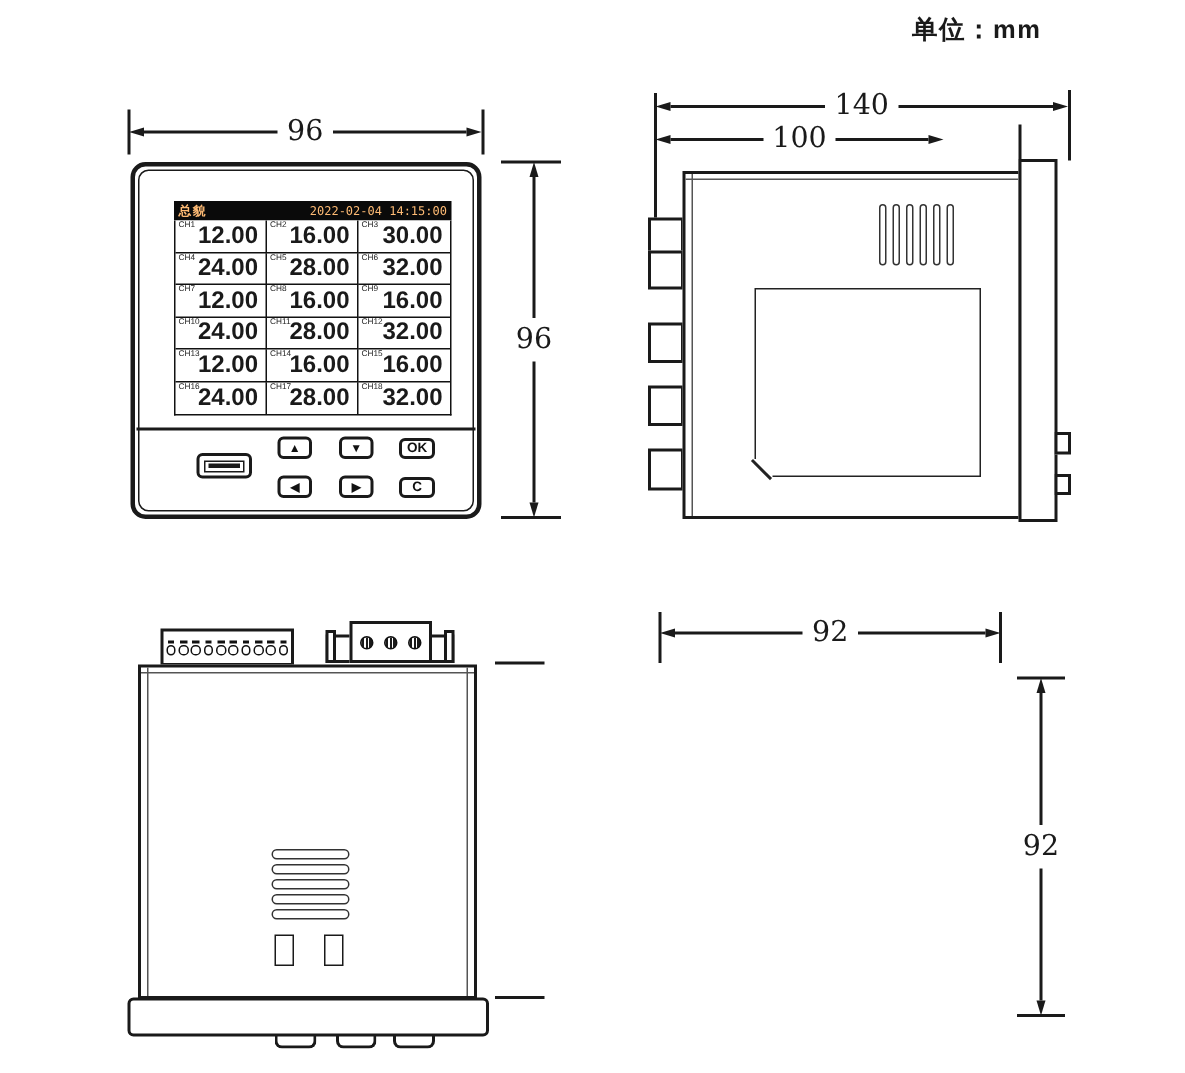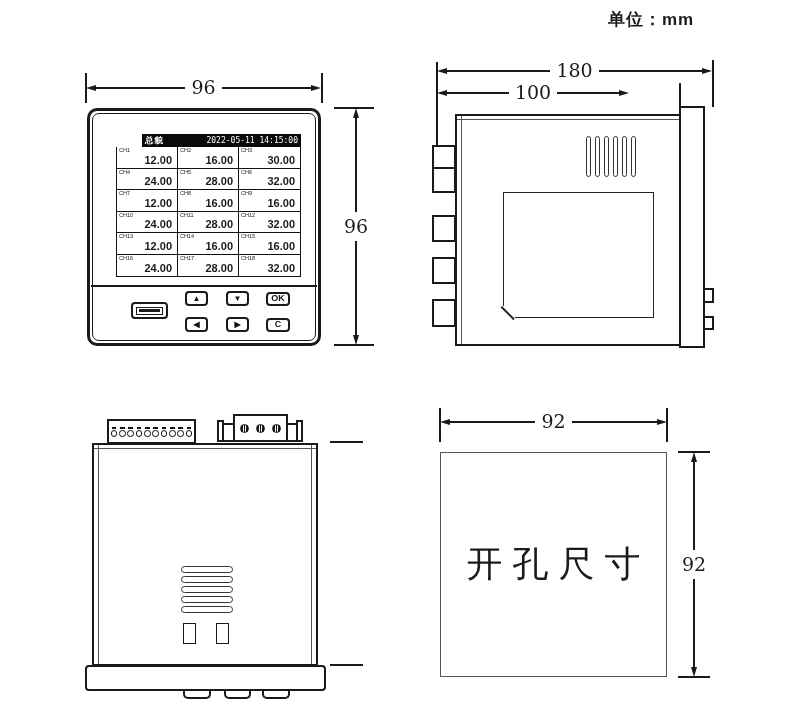--- a/index.html
+++ b/index.html
@@ -23,31 +23,31 @@
   .dimv .dlbl{padding:5px 0;}
   .tickv{position:absolute;width:1.5px;background:#1a1a1a;}
   .tickh{position:absolute;height:1.5px;background:#1a1a1a;}
 
   
   #front-device{position:absolute;left:87px;top:108px;width:234px;height:238px;
     border:3px solid #1a1a1a;border-radius:10px;background:#fff;}
   #front-inner{position:absolute;inset:2px;border:1px solid #1a1a1a;border-radius:7px;}
   #front-divider{position:absolute;left:1px;right:1px;top:174px;height:2px;background:#1a1a1a;}
   #screen{position:absolute;left:26px;top:23px;width:185px;height:142px;}
-  #screen-header{height:13px;background:#0a0a0a;color:#ffffff;display:flex;
-    justify-content:space-between;align-items:center;padding:0 3px;margin-left:26px;}
+  #screen-header{height:13px;background:#0a0a0a;color:#fdba74;display:flex;
+    justify-content:space-between;align-items:center;padding:0 3px;}
   #screen-title{font-size:8.5px;font-weight:bold;letter-spacing:1px;}
   #screen-time{font-family:"DejaVu Sans Mono","Liberation Mono",monospace;font-size:8px;}
   #screen-grid{display:grid;grid-template-columns:repeat(3,1fr);grid-auto-rows:21.5px;
     border:1.5px solid #111;border-top:none;background:#fff;}
   .cell{position:relative;border-right:1.2px solid #111;border-bottom:1.2px solid #111;}
   .cell:nth-child(3n){border-right:none;}
   .cell:nth-child(n+16){border-bottom:none;}
   .ch-id{position:absolute;top:1px;left:2px;font-size:5.5px;color:#222;line-height:1;}
-  .ch-val{position:absolute;bottom:2px;right:5px;font-size:11px;font-weight:bold;line-height:1;}
+  .ch-val{position:absolute;bottom:2px;right:5px;font-size:16px;font-weight:bold;line-height:1;}
   .key{position:absolute;border:2.5px solid #1a1a1a;border-radius:4px;background:#fff;
     display:flex;align-items:center;justify-content:center;
     font-size:8px;font-weight:bold;line-height:1;color:#111;}
   #usb-port{position:absolute;left:41px;top:191px;width:37px;height:17px;
     border:2.5px solid #1a1a1a;border-radius:4px;}
   #usb-slot{position:absolute;left:3px;right:3px;top:2.5px;bottom:2.5px;border:1.5px solid #1a1a1a;}
   #usb-bar{position:absolute;left:2px;right:2px;top:1.5px;height:2.5px;background:#1a1a1a;}
 
   
   .outline{position:absolute;border:2px solid #1a1a1a;background:#fff;}
@@ -106,21 +106,21 @@
       <i class="ar ar-d"></i>
   </div>
 
   <div id="front-device">
     <div id="front-inner"></div>
     <div id="front-divider"></div>
 
     <div id="screen">
       <div id="screen-header">
         <span id="screen-title">总貌</span>
-        <span id="screen-time">2022-05-11 14:15:00</span>
+        <span id="screen-time">2022-02-04 14:15:00</span>
       </div>
       <div id="screen-grid">
           <div class="cell">
             <span class="ch-id">CH1</span>
             <span class="ch-val">12.00</span>
           </div>
           <div class="cell">
             <span class="ch-id">CH2</span>
             <span class="ch-val">16.00</span>
           </div>
@@ -216,21 +216,21 @@
       <span>C</span>
       </div>
   </div>
 
   <i class="tickv" style="left:436px;top:62px;height:84px;"></i>
   <i class="tickv" style="left:712px;top:60px;height:47px;"></i>
   <i class="tickv" style="left:679px;top:83px;height:32px;"></i>
   <div class="dimh" style="left:437px;top:63px;width:275px;">
     <i class="ar ar-l"></i>
       <i class="ln"></i>
-    <span class="dlbl">180</span>
+    <span class="dlbl">140</span>
     <i class="ln"></i>
       <i class="ar ar-r"></i>
   </div>
   <div class="dimh" style="left:437px;top:85px;width:192px;">
     <i class="ar ar-l"></i>
       <i class="ln"></i>
     <span class="dlbl">100</span>
     <i class="ln"></i>
       <i class="ar ar-r"></i>
   </div>
@@ -340,23 +340,20 @@
   <i class="tickv" style="left:439px;top:408px;height:34px;"></i>
   <i class="tickv" style="left:666px;top:408px;height:34px;"></i>
   <div class="dimh" style="left:440px;top:414px;width:227px;">
     <i class="ar ar-l"></i>
       <i class="ln"></i>
     <span class="dlbl">92</span>
     <i class="ln"></i>
       <i class="ar ar-r"></i>
   </div>
 
-  <div id="cutout-square">
-    <span id="cutout-label">开孔尺寸</span>
-  </div>
 
   <i class="tickh" style="left:678px;top:451px;width:32px;"></i>
   <i class="tickh" style="left:678px;top:676px;width:32px;"></i>
   <div class="dimv" style="left:686px;top:452px;height:225px;">
     <i class="ar ar-u"></i>
       <i class="ln"></i>
     <span class="dlbl">92</span>
     <i class="ln"></i>
       <i class="ar ar-d"></i>
   </div>

